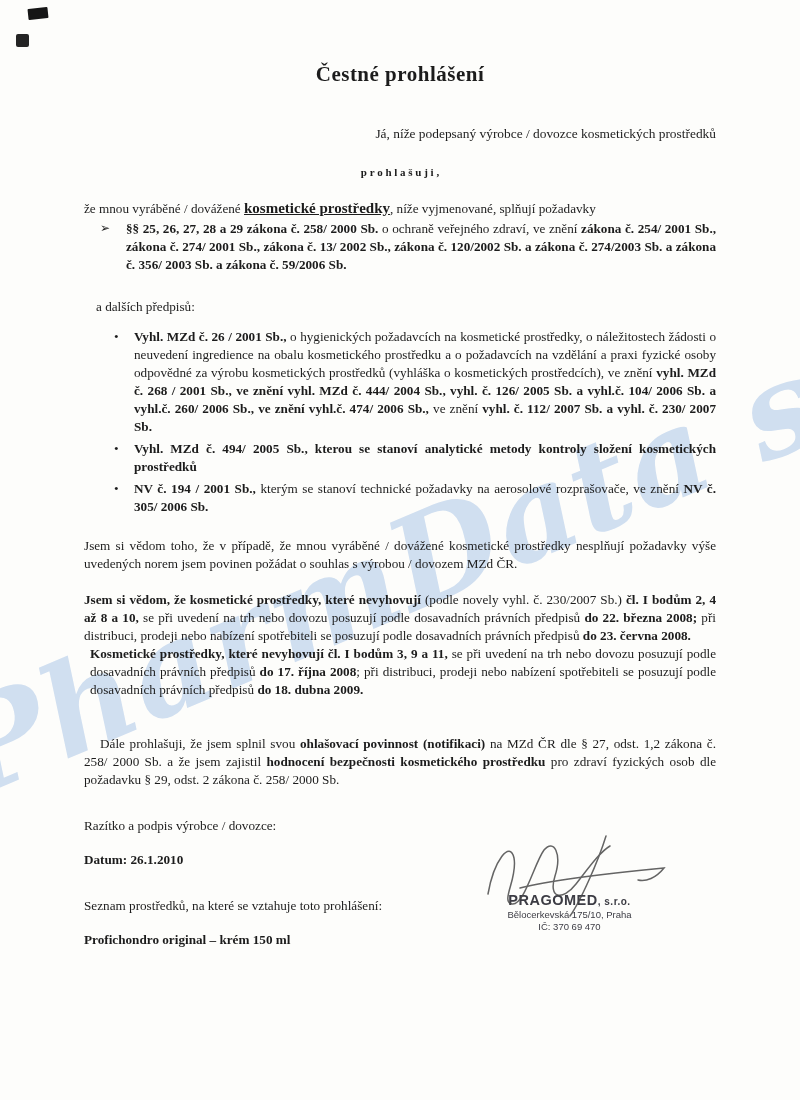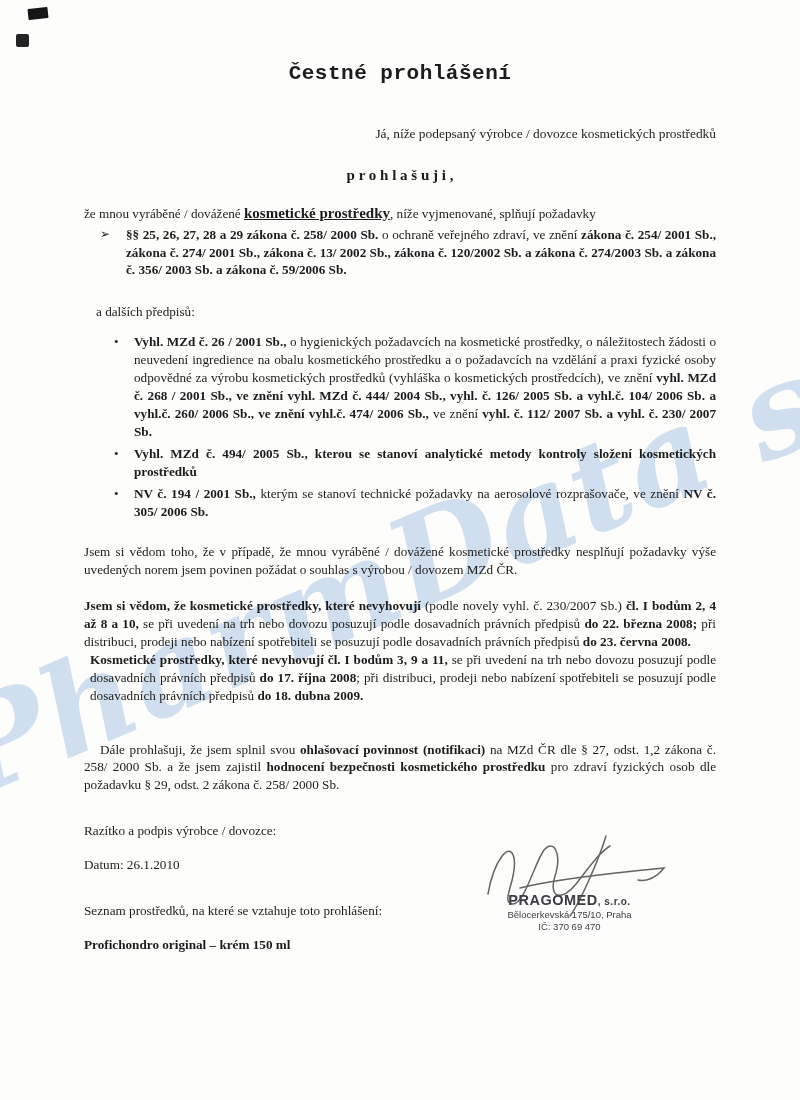--- a/index.html
+++ b/index.html
@@ -6,39 +6,39 @@
   html,body { background:#ffffff; }
   body { font-family:"Liberation Serif", serif; }
   .page {
     position:relative; width:800px; height:1100px;
     background:#fdfdfb; overflow:hidden; color:#1c1c1c;
   }
   .content {
     position:relative; padding:0 84px;
     font-size:13.2px; line-height:1.36; z-index:2;
   }
-  .title { margin-top:60px; text-align:center; font-size:21px; font-weight:bold; letter-spacing:.5px;font-family:Liberation Mono, monospace; }
+  .title { margin-top:60px; text-align:center; font-size:21px; font-weight:bold; letter-spacing:.5px; }
   .intro { margin-top:36px; text-align:right; font-size:13.4px; }
-  .declare { margin-top:22px; text-align:center; font-weight:bold; font-size:15px; }
+  .declare { margin-top:22px; text-align:center; font-weight:bold; font-size:11px; }
   .lead { margin-top:18px; }
   .arrow-item { margin-top:2px; display:flex; padding-left:16px; }
   .arrow-glyph { width:26px; flex:0 0 26px; font-size:12px; }
   .arrow-text { flex:1; text-align:justify; font-weight:bold; }
   .arrow-text span { font-weight:inherit; }
   .further { margin-top:24px; padding-left:12px; }
   .reg-list { margin-top:12px; padding-left:30px; }
   .reg-item { display:flex; margin-bottom:4px; }
   .dot-glyph { width:20px; flex:0 0 20px; text-align:left; }
   .reg-text { flex:1; text-align:justify; }
   .aware { margin-top:22px; text-align:justify; }
   .compliance { margin-top:18px; text-align:justify; }
   .compliance2 { margin-top:0; text-align:justify;margin-left:6px; }
   .notify { margin-top:36px; text-align:justify; text-indent:16px; }
   .razitko { margin-top:28px; }
-  .datum { margin-top:16px; }
+  .datum { margin-top:16px;font-weight:bold; }
   .seznam { margin-top:28px; }
   .product { margin-top:16px; font-weight:bold; }
 
   .watermark {
     position:absolute; top:690px; left:-70px; z-index:1;
     font-family:"DejaVu Serif", serif; font-style:italic; font-weight:bold;
     font-size:125px; white-space:nowrap; letter-spacing:2px;
     color:rgba(120,165,220,0.34);
     transform:rotate(-23deg); transform-origin:0 0;
     pointer-events:none;

